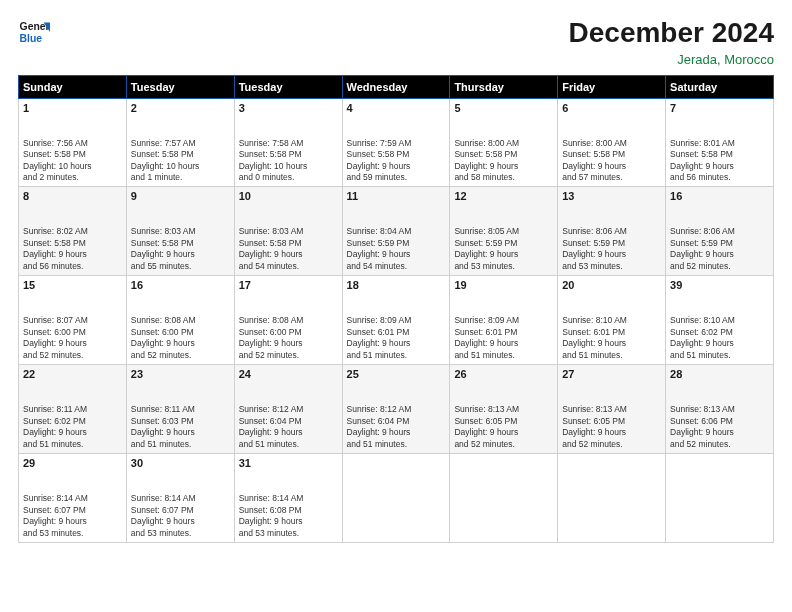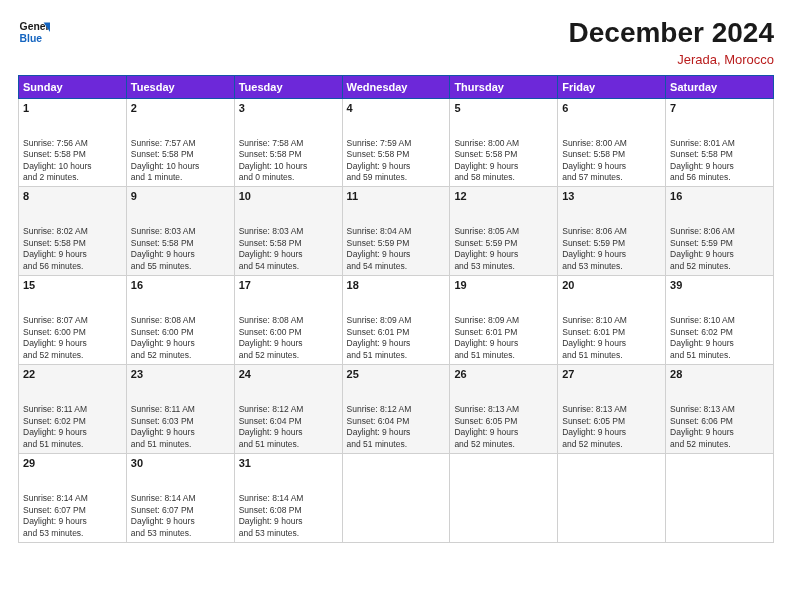--- a/index.html
+++ b/index.html
@@ -35,30 +35,30 @@
       text-align: right;
     }
     .month-title {
       font-size: 28px;
       font-weight: bold;
       color: #1a1a1a;
       line-height: 1.2;
     }
     .location {
       font-size: 13px;
-      color: #b91c1c;
+      color: #15803d;
       margin-top: 2px;
     }
     .calendar {
       width: 100%;
       border-collapse: collapse;
       font-size: 9.5px;
     }
     .calendar thead th {
-      background: #6d28d9;
+      background: #000000;
       color: #fff;
       padding: 5px 4px;
       text-align: left;
       font-size: 11px;
       font-weight: bold;
       border: 1px solid #1254a8;
     }
     .calendar tbody td {
       border: 1px solid #d0d0d0;
       vertical-align: top;

